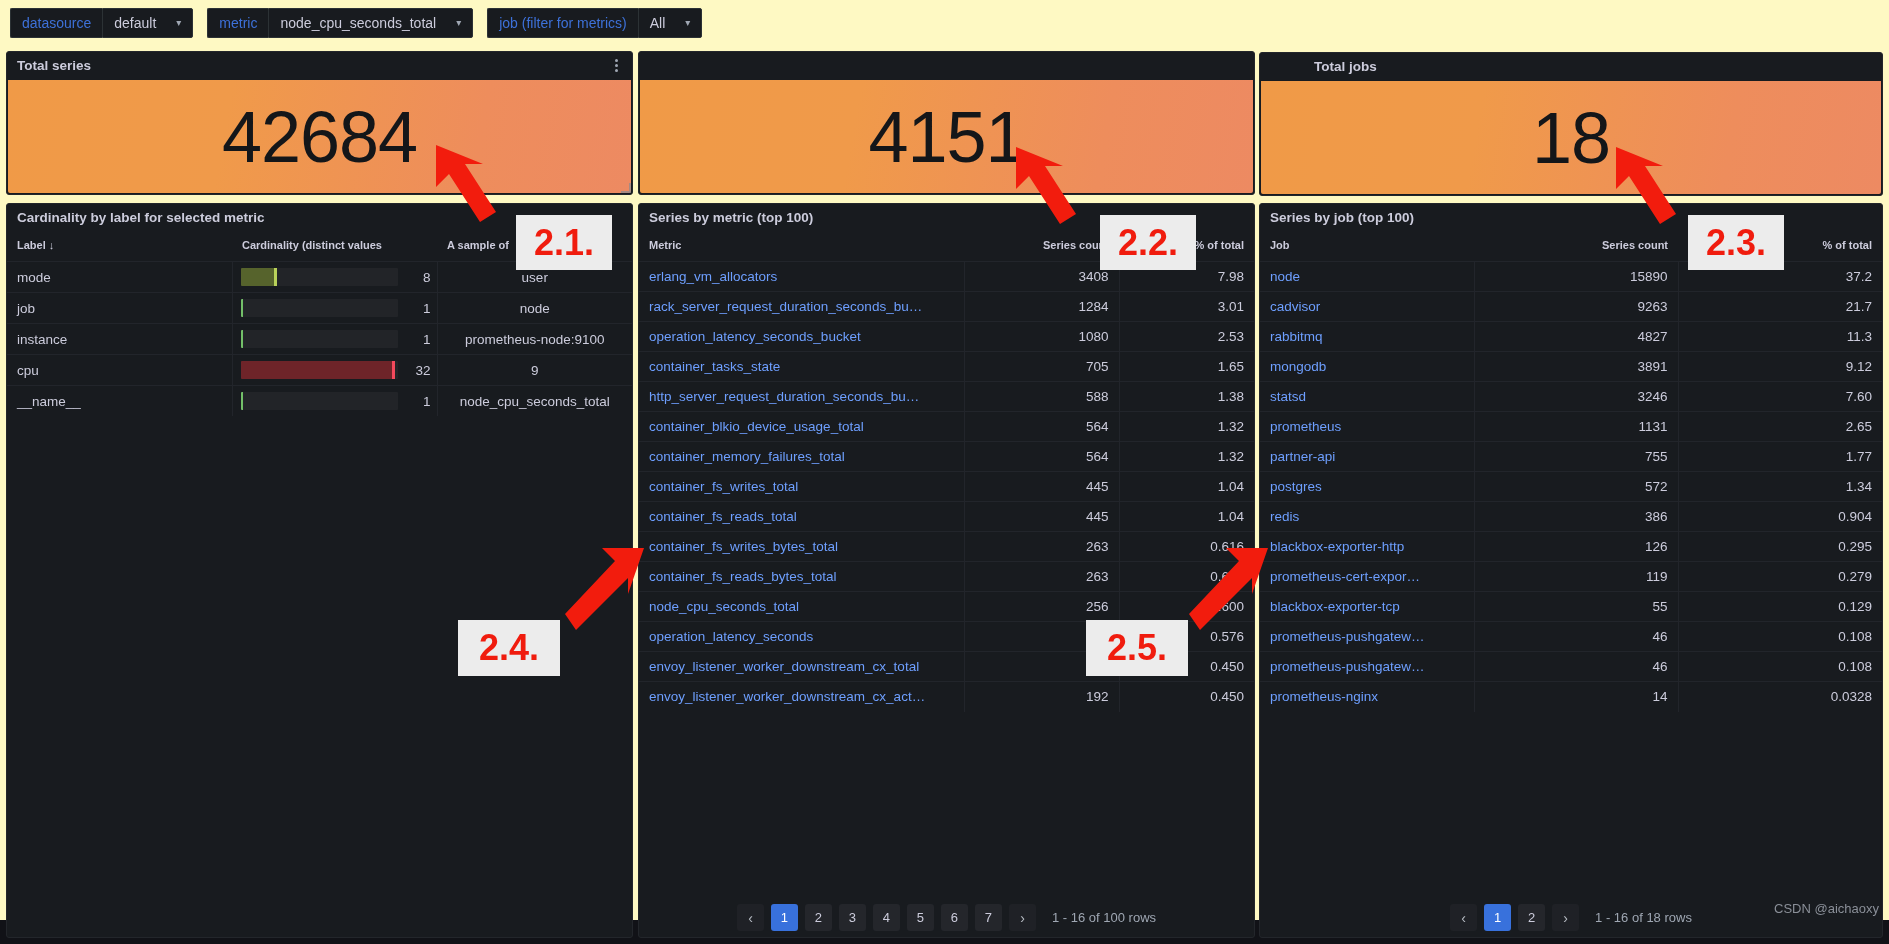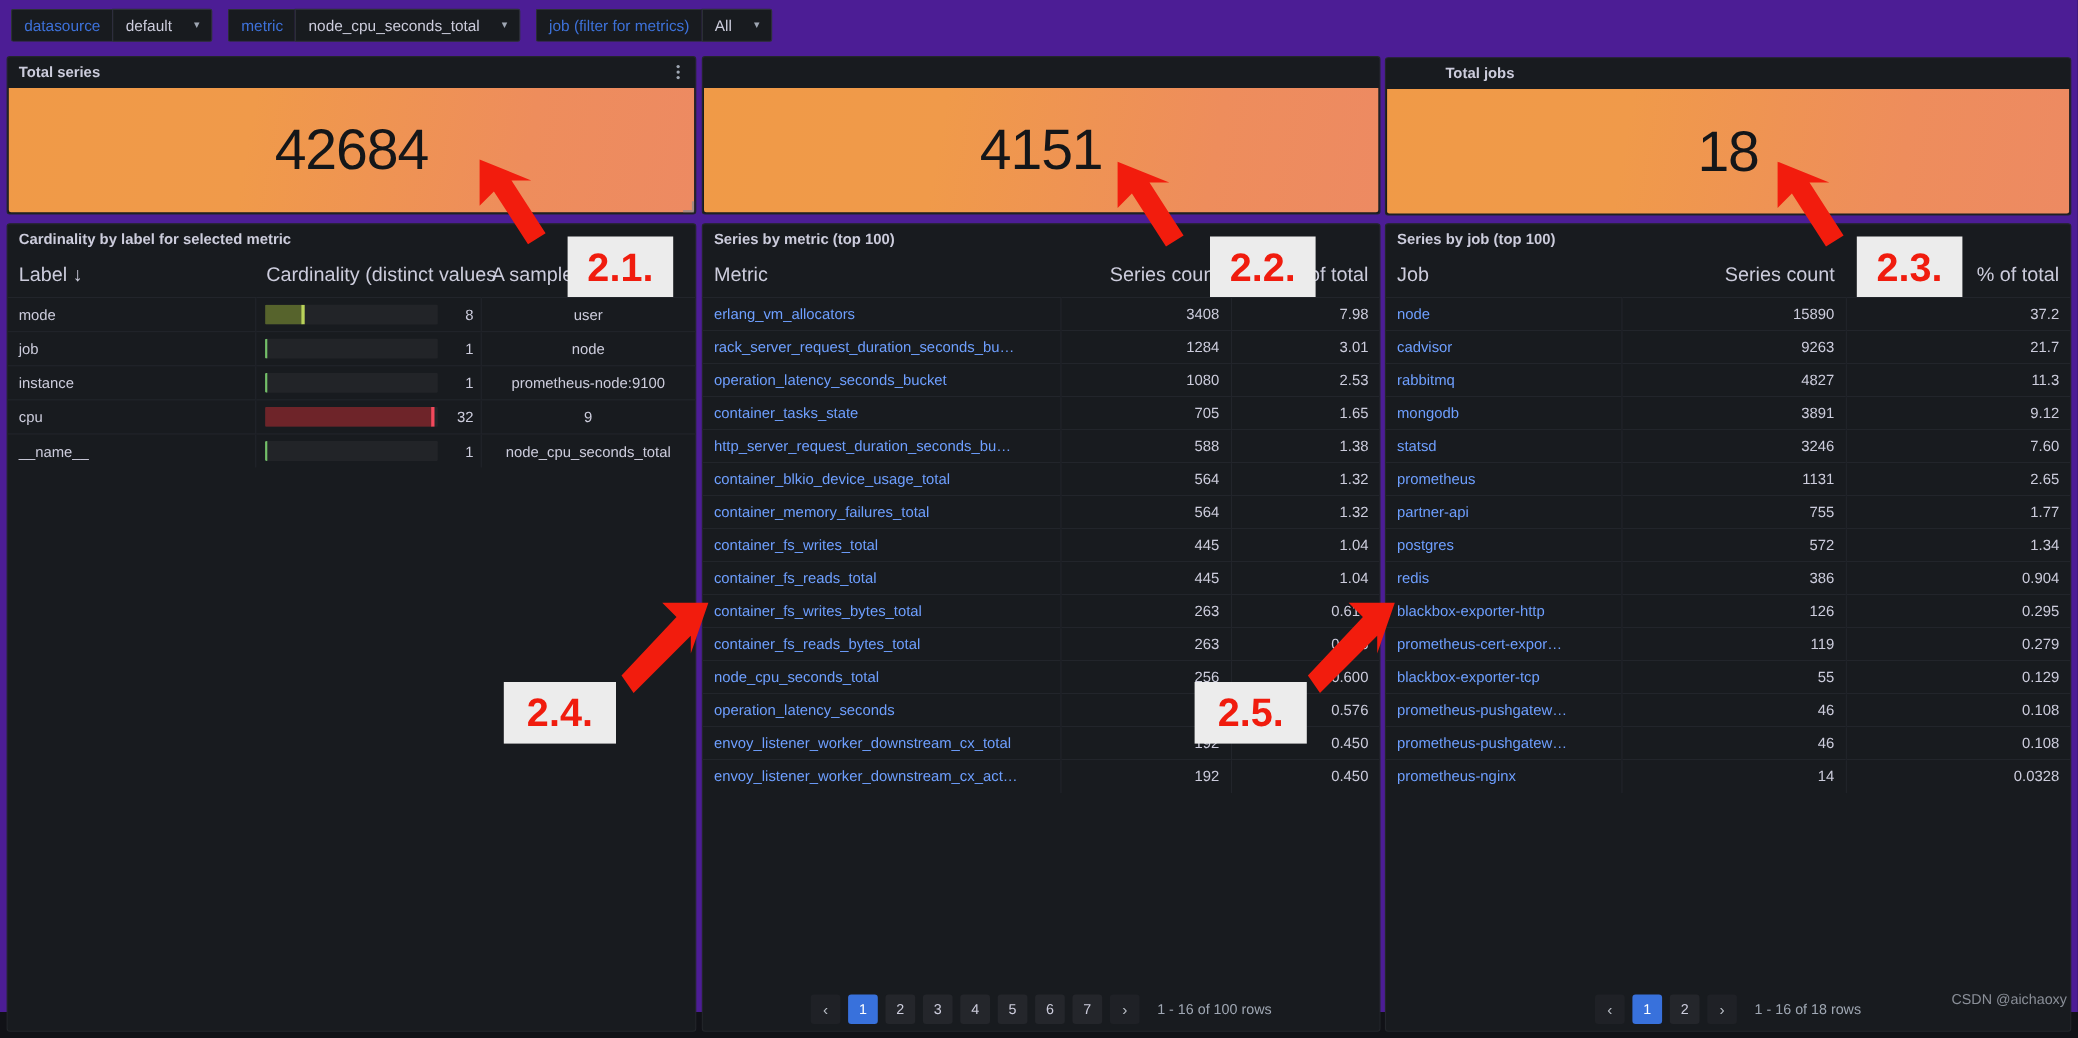--- a/index.html
+++ b/index.html
@@ -2,21 +2,21 @@
 <html><head>
 <meta charset="utf-8">
 <style>
   * { box-sizing: border-box; margin: 0; padding: 0; }
   html, body {
     width: 1889px; height: 944px;
     background: #111217;
     font-family: "Liberation Sans", sans-serif;
     overflow: hidden;
   }
-  #app { position: relative; width: 1889px; height: 920px; background: #4c1d95; }
+  #app { position: relative; width: 1889px; height: 920px; background: #fef9c3; }
 
   
   .varbar {
     position: absolute; left: 0; top: 0; width: 1889px; height: 46px;
     display: flex; align-items: center; gap: 0px; padding-left: 10px;
   }
   .varseg { display: flex; align-items: center; margin-right: 14px; }
   .var-pill {
     height: 30px; display: flex; align-items: center; padding: 0 11px;
     background: #181b1f; border: 1px solid #2c3235; border-radius: 2px;
@@ -42,33 +42,33 @@
   .panel-menu i { width: 3px; height: 3px; border-radius: 50%; background: #9fa7b3; display:block; }
 
   
   .stat-body {
     position: absolute; left: 1px; right: 1px; top: 28px; bottom: 1px;
     display: flex; align-items: center; justify-content: center;
     background: linear-gradient(100deg, #f09a47 0%, #f09a4a 35%, #ee8d5c 75%, #ed8a62 100%);
     border-radius: 0 0 2px 2px; overflow: hidden;
   }
   .stat-value {
-    font-size: 52px; font-weight: 400; color: #141619;
+    font-size: 72px; font-weight: 400; color: #141619;
     letter-spacing: -1px; line-height: 1;
     font-family: "Liberation Sans", sans-serif;
   }
   .resize-handle {
     position:absolute; right:1px; bottom:1px; width:10px; height:10px;
     border-right: 2px solid #8a8a92; border-bottom: 2px solid #8a8a92; opacity:.7;
   }
 
   
   .tbl { width: 100%; border-collapse: collapse; table-layout: fixed; }
   .tbl th {
-    font-size: 18px; font-weight: 400; color: #ccccdc;
+    font-size: 11px; font-weight: 700; color: #ccccdc;
     text-align: left; padding: 8px 10px 10px 10px; white-space: nowrap;
   }
   .tbl th.num { text-align: right; }
   .tbl td {
     font-size: 13.5px; color: #ccccdc; padding: 0 10px;
     height: 30px; border-top: 1px solid #22252b; white-space: nowrap;
     overflow: hidden; text-overflow: ellipsis;
   }
   .tbl td.num { text-align: right; }
   .tbl td.ctr { text-align: center; }

